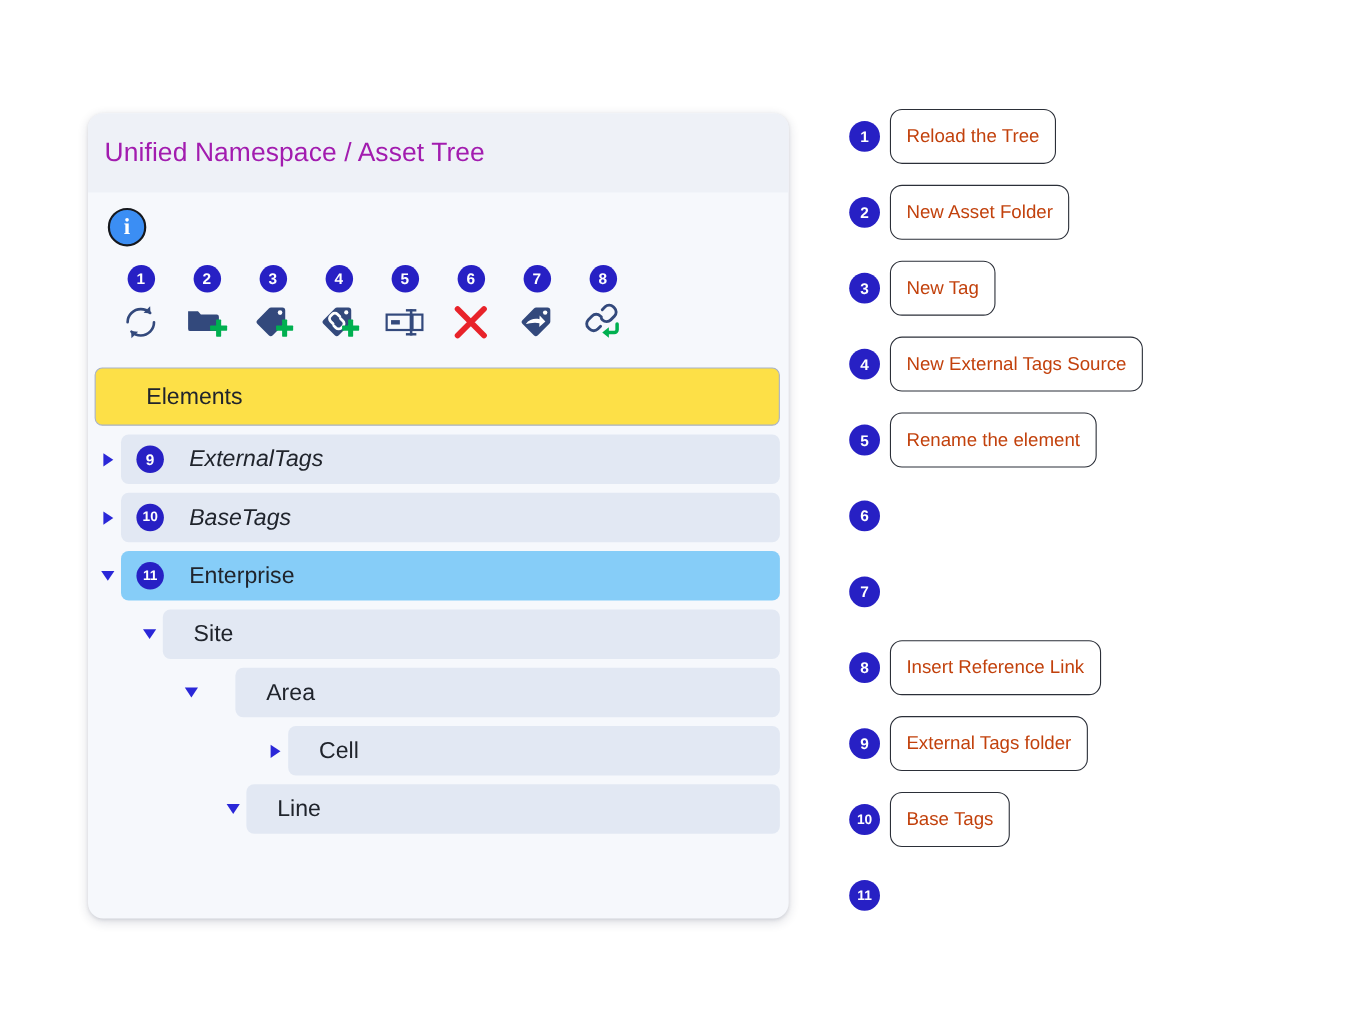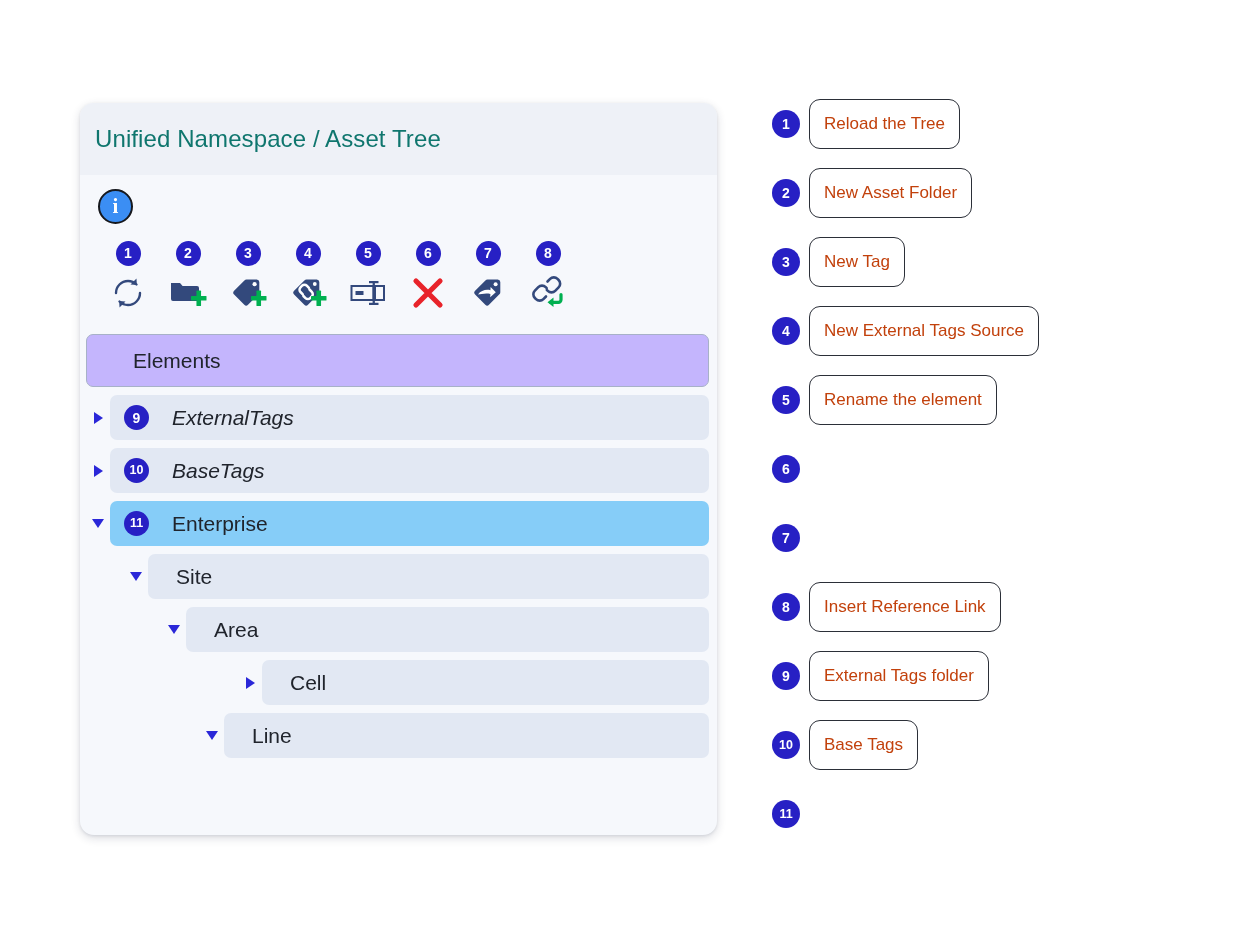--- a/index.html
+++ b/index.html
@@ -31,21 +31,21 @@
   #panel-header {
     height: 72px;
     background: #eef1f7;
     display: flex;
     align-items: center;
     padding-left: 15px;
     box-sizing: border-box;
   }
   #panel-title {
     font-size: 24px;
-    color: #0f766e;
+    color: #a21caf;
     letter-spacing: 0.1px;
   }
 
   
   #toolbar-area {
     padding: 14px 0 0 18px;
   }
 
   #info-row { height: 44px; }
   .info-badge {
@@ -96,21 +96,21 @@
     line-height: 1;
   }
 
   
   #tree-area {
     margin-top: 18px;
   }
   #elements-header {
     margin: 0 8px 0 6px;
     height: 53px;
-    background: #c4b5fd;
+    background: #fde047;
     border: 1px solid #a7b1c8;
     border-radius: 7px;
     box-sizing: border-box;
     display: flex;
     align-items: center;
     padding-left: 46px;
     font-size: 21px;
     color: #20242c;
   }
 
@@ -375,21 +375,21 @@
 
     <div class="tree-row" style="padding-left:44px;">
       <div class="twisty">
           <div class="tri-down"></div>
         </div>
       <div class="row-body">
         <div class="row-label">Site</div>
       </div>
     </div>
 
-    <div class="tree-row" style="padding-left:82px;">
+    <div class="tree-row" style="padding-left:82px;gap:28px;">
       <div class="twisty">
           <div class="tri-down"></div>
         </div>
       <div class="row-body">
         <div class="row-label">Area</div>
       </div>
     </div>
 
     <div class="tree-row" style="padding-left:158px;">
       <div class="twisty">

